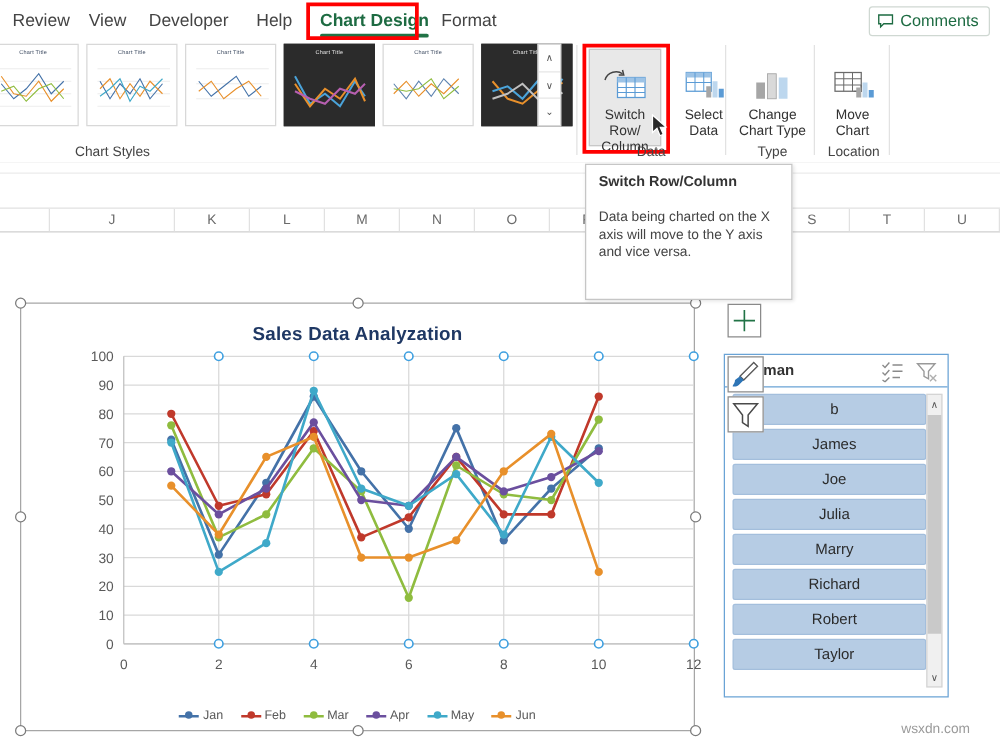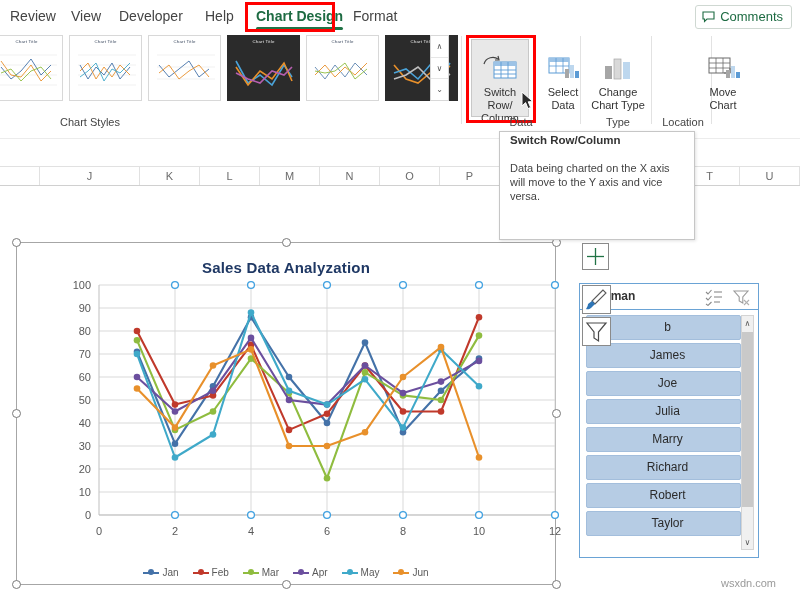--- a/index.html
+++ b/index.html
@@ -63,23 +63,23 @@
   
   .rbtn{position:absolute;top:4px;width:58px;text-align:center;font-size:11px;color:#333;line-height:13px;}
   .rbtn .ico{height:42px;display:flex;align-items:flex-end;justify-content:center;padding-bottom:3px;}
   .btn-hl{position:absolute;border:3px solid #ff0000;box-sizing:border-box;}
   .sel-box{position:absolute;background:#e8e8e8;border:1px solid #c8c8c8;box-sizing:border-box;}
 
   .cursor{position:absolute;width:13px;height:19px;pointer-events:none;}
 
   
   .tooltip{
-    position:absolute;left:468px;top:131px;width:196px;height:109px;
+    position:absolute;left:468px;top:131px;width:166px;height:109px;
     background:#fff;border:1px solid #c6c6c6;box-shadow:1px 1px 3px rgba(0,0,0,.12);
-    padding:2px 10px;box-sizing:border-box;z-index:40;margin-left:31px;
+    padding:8px 10px;box-sizing:border-box;z-index:40;
   }
   .tt-title{font-size:11.5px;font-weight:700;color:#333;margin-bottom:6px;}
   .tt-line{font-size:11px;color:#444;line-height:14px;}
   .tt-gap{height:9px;}
 
   
   .sheet{position:absolute;left:0;top:130px;width:800px;height:463px;background:#fff;}
   .colhdr{position:absolute;left:0;top:36px;width:800px;height:18px;border-top:1px solid #e1e1e1;border-bottom:1px solid #d0d0d0;background:#fff;}
   .colhdr .c{
     position:absolute;top:0;height:18px;line-height:18px;text-align:center;
@@ -304,21 +304,21 @@
         <rect x="5" y="13" width="7" height="13" fill="#a6a6a6"></rect>
         <rect x="14" y="6" width="7" height="20" fill="#d9d9d9" stroke="#a6a6a6" stroke-width=".7"></rect>
         <rect x="23" y="9" width="7" height="17" fill="#bdd7ee"></rect>
       </svg>
     </div>
     <div>Change</div>
     <div>Chart Type</div>
   </div>
   <div class="grp-label" style="left:587px;width:62px;">Type</div>
 
-  <div class="rbtn" style="left:653px;top:9px;padding-left:41px;">
+  <div class="rbtn" style="left:653px;top:9px;">
     <div class="ico">
       <svg width="36" height="30" viewBox="0 0 36 30">
         <rect x="4" y="5" width="21" height="15" fill="#fff" stroke="#6a6a6a" stroke-width="1"></rect>
         <g stroke="#6a6a6a" stroke-width=".8">
           <line x1="4" y1="10" x2="25" y2="10"></line>
             <line x1="4" y1="15" x2="25" y2="15"></line>
           <line x1="11" y1="5" x2="11" y2="20"></line>
             <line x1="18" y1="5" x2="18" y2="20"></line>
         </g>
         <path d="M19 20 l6 0 l0 -5" fill="none" stroke="#6a6a6a" stroke-width="1"></path>

